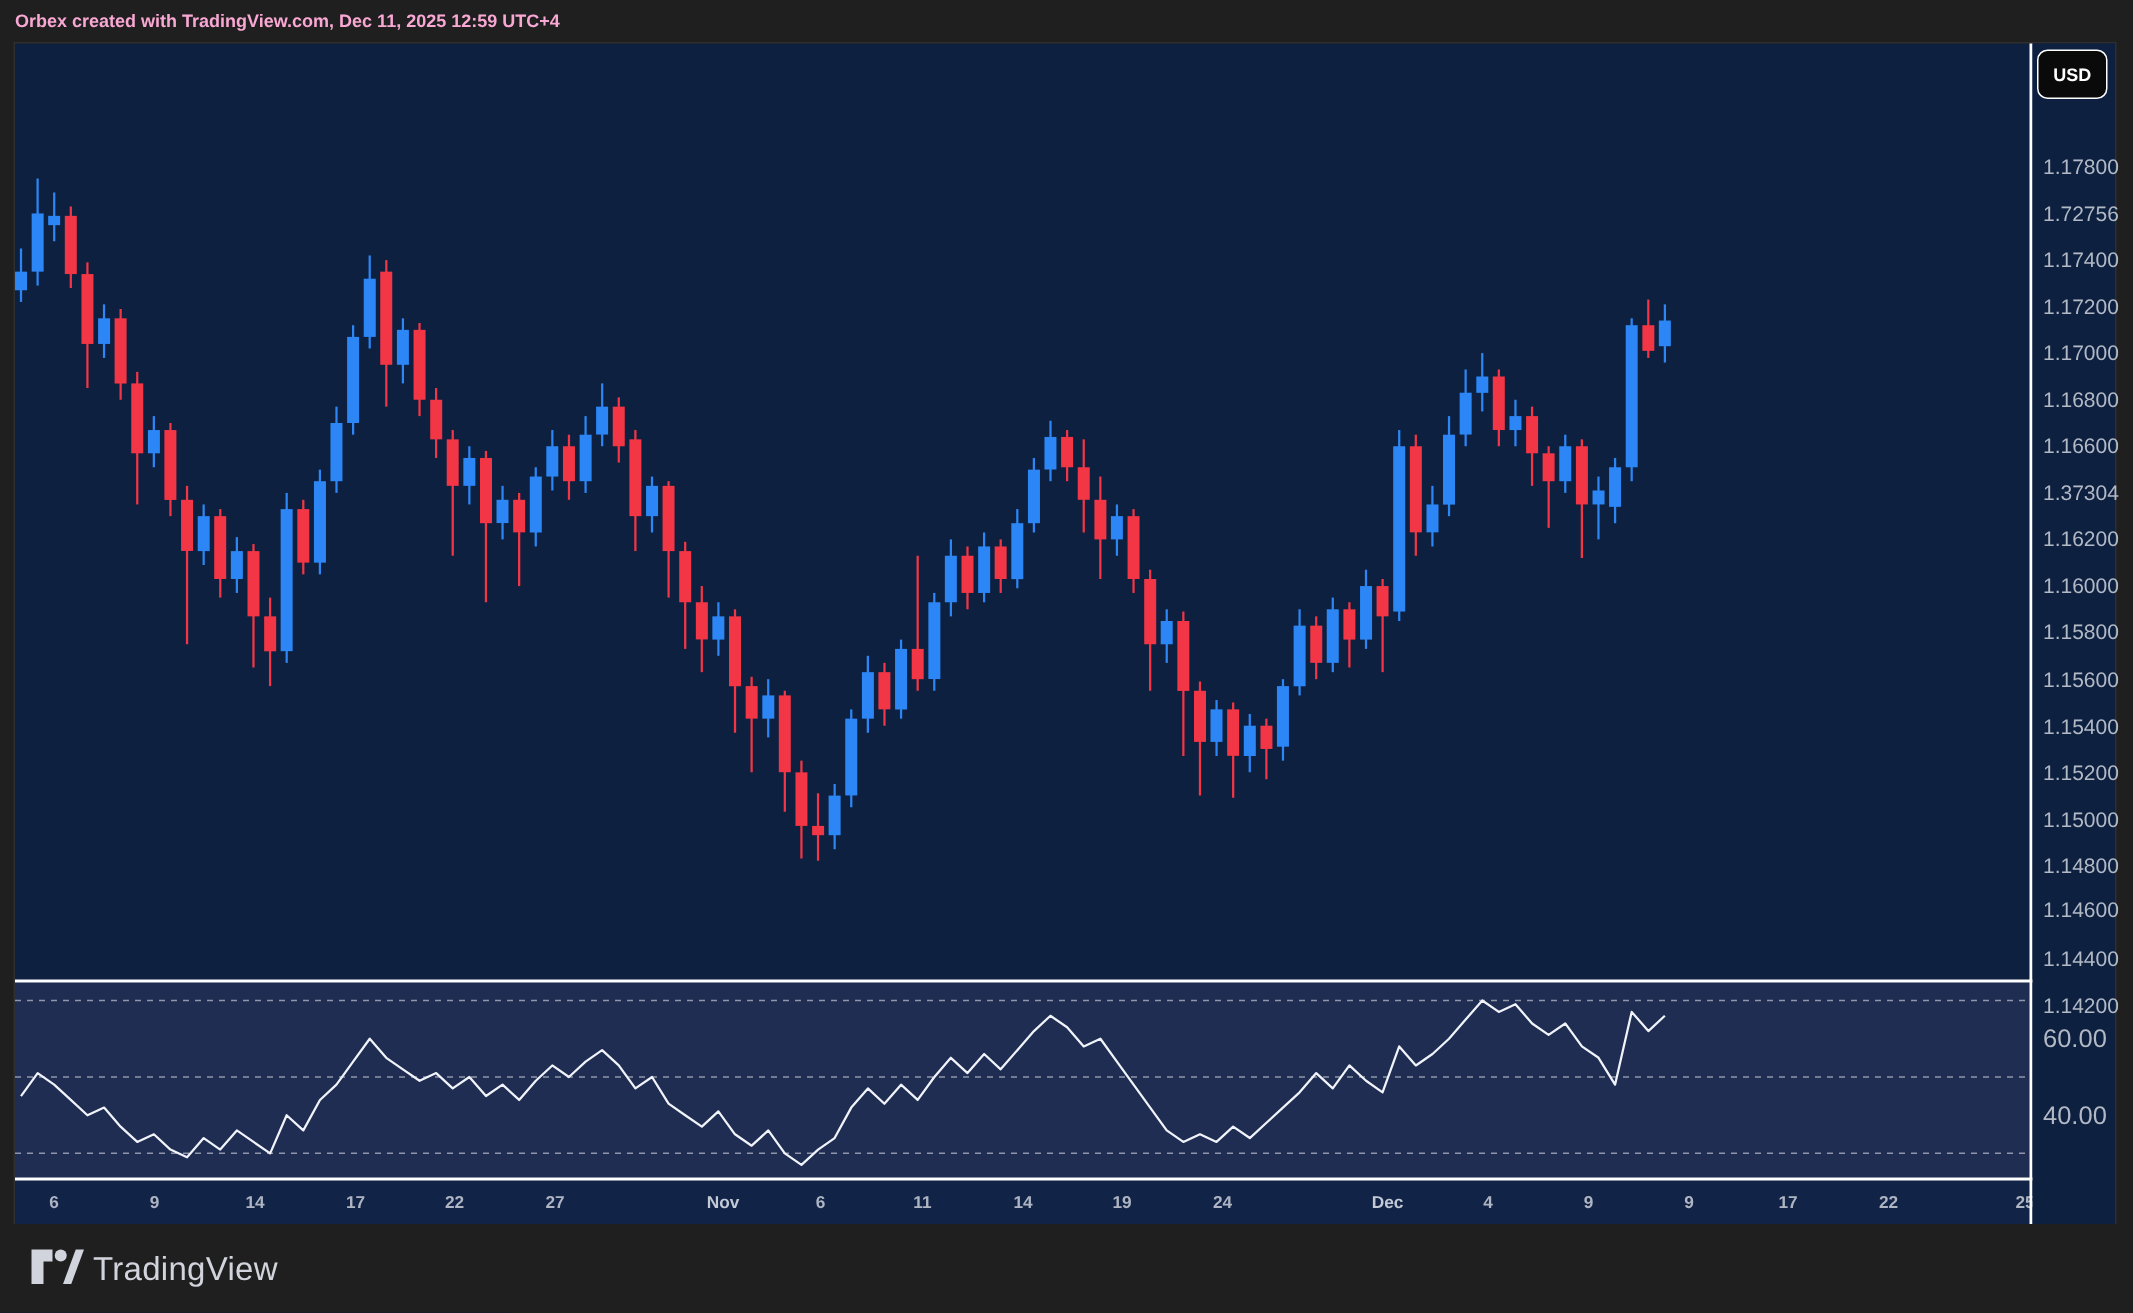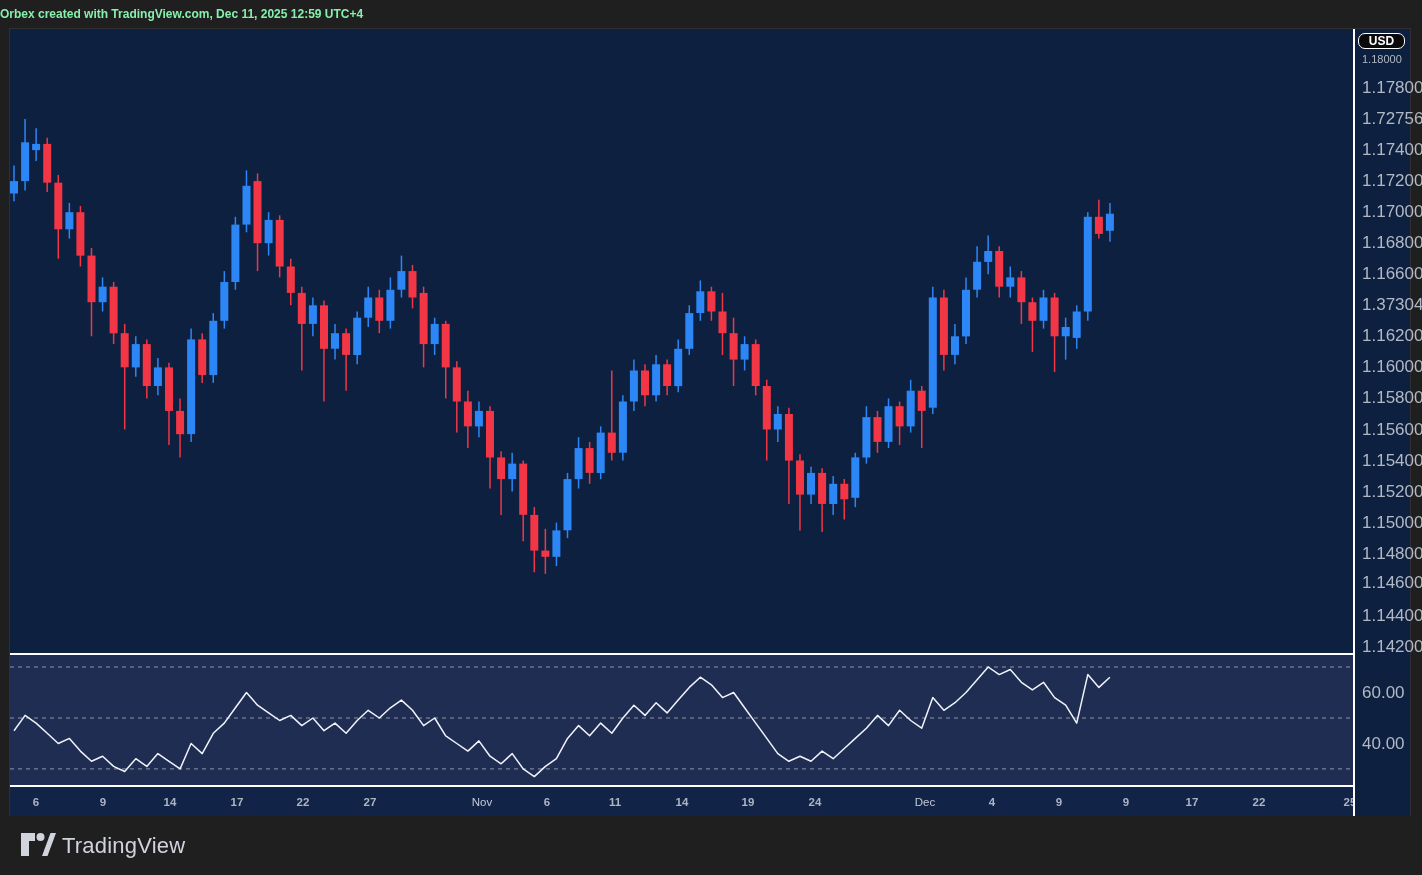--- a/index.html
+++ b/index.html
@@ -1,33 +1,33 @@
 <!DOCTYPE html>
 <html><head>
 <meta charset="utf-8">
 <style>
   html,body{margin:0;padding:0;background:#1f1f1f;width:1422px;height:875px;overflow:hidden;
     font-family:"Liberation Sans",sans-serif;position:relative;}
-  .header{position:absolute;left:0;top:0;width:1192px;height:29px;color:#86efac;
-    font-size:12px;font-weight:700;line-height:28px;box-sizing:border-box;}
+  .header{position:absolute;left:0;top:0;width:1192px;height:29px;color:#f9a8d4;
+    font-size:12px;font-weight:700;line-height:28px;padding-left:10px;box-sizing:border-box;}
   .widget{position:absolute;left:10px;top:29px;width:1400px;height:787px;background:#0d2040;
     outline:1px solid #2f2f2f;}
   .main-pane{position:absolute;left:0;top:0;}
   .sep{position:absolute;left:0;width:1400px;height:2px;background:#ffffff;z-index:4;}
   .sep1{top:624px;}.sep2{top:756px;}
   .rsi-pane{position:absolute;left:0;top:626px;background:#1f2d52;}
   .time-axis{position:absolute;left:0;top:758px;width:1343px;height:29px;background:#112448;}
   .time-label{position:absolute;top:50%;transform:translate(-50%,-50%);color:#aeb4c2;
     font-size:11.5px;font-weight:600;white-space:nowrap;}
-  .time-label.month{font-weight:400;color:#c3c9d5;}
+  .time-label.month{font-weight:700;color:#c3c9d5;}
   .vsep{position:absolute;left:1343px;top:0;width:2px;height:787px;background:#ffffff;z-index:5;}
   .price-axis{position:absolute;left:1345px;top:0;width:55px;height:787px;background:#0d2040;z-index:6;}
-  .price-label{position:absolute;left:7px;transform:translateY(-50%);color:#b2b8c4;font-size:17px;}
+  .price-label{position:absolute;left:7px;transform:translateY(-50%);color:#b2b8c4;font-size:14px;margin-top:23px;}
   .rsi-axis-label{position:absolute;left:7px;transform:translateY(-50%);color:#b2b8c4;font-size:17px;}
-  .usd-btn{position:absolute;left:3px;top:4px;width:47px;height:16px;background:#0a0a0a;
+  .usd-btn{position:absolute;left:3px;top:4px;width:47px;height:33px;background:#0a0a0a;
     border:1.5px solid #ffffff;border-radius:7px;color:#ffffff;font-size:12px;font-weight:600;
     font-family:"Liberation Sans",sans-serif;z-index:8;padding:0;cursor:pointer;}
   .clipped-label{position:absolute;left:7px;top:24px;height:14px;color:#b2b8c4;font-size:11px;z-index:7;}
   .footer{position:absolute;left:0;top:816px;width:1422px;height:59px;background:#1f1f1f;}
   .tv-logo{position:absolute;left:20px;top:14px;}
   .tv-brand{position:absolute;left:62px;top:50%;transform:translateY(-50%);color:#d1d4dc;
     font-size:22px;font-weight:400;letter-spacing:0.2px;}
 </style>
 </head>
 <body>

